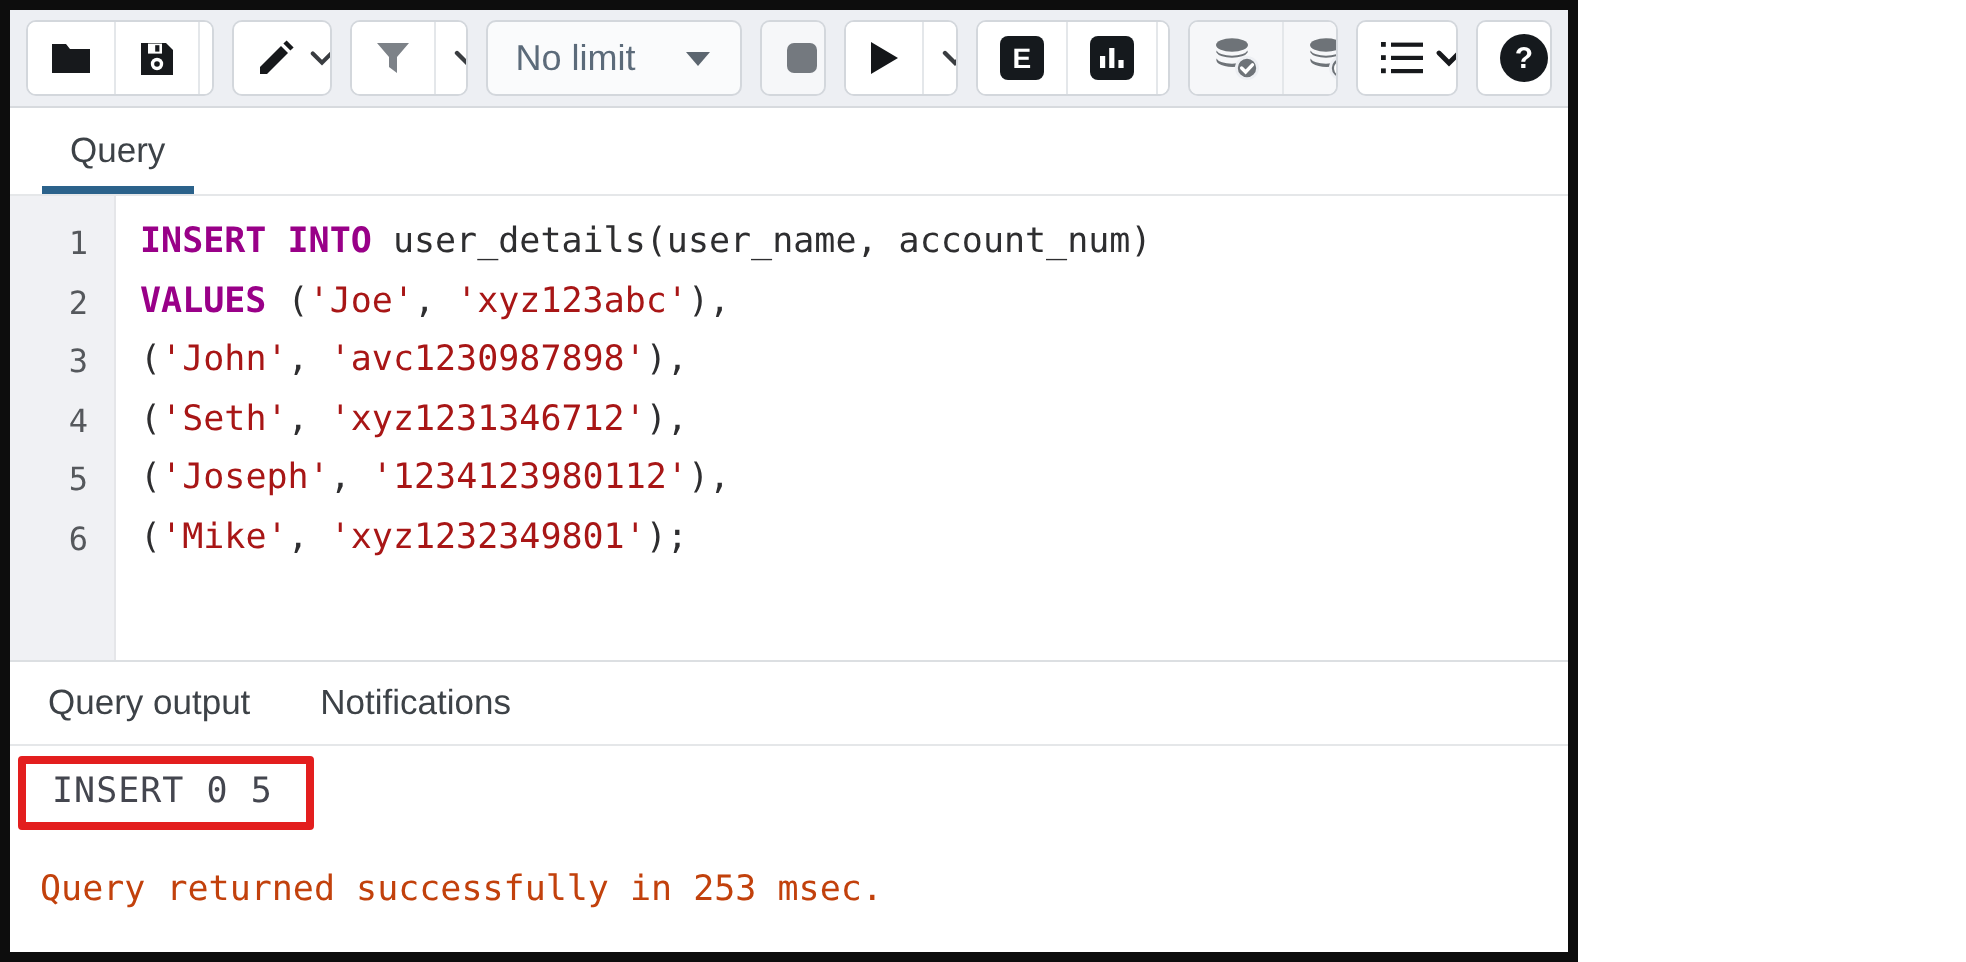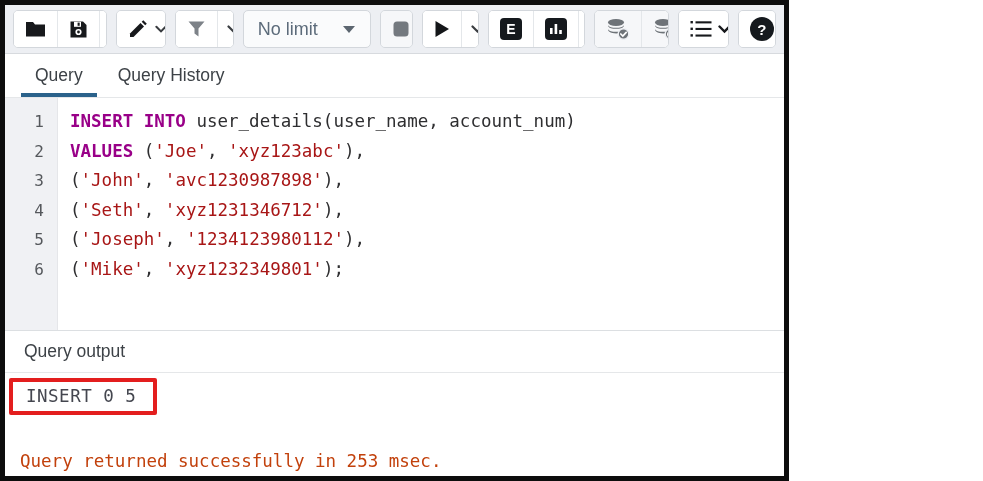--- a/index.html
+++ b/index.html
@@ -90,21 +90,21 @@
   .tk-keyword { color: #990088; font-weight: bold; }
   .tk-string  { color: #a81616; }
   .tk-plain   { color: #2e2e30; }
 
   
   .messages {
     flex: 0 0 103px; background: #ffffff; overflow: hidden;
     font-family: "DejaVu Sans Mono", monospace;
   }
   .result-box {
-    display: inline-block; margin: 5px 0 16px 4px;
+    display: inline-block; margin: 5px 0 0 4px;
     border: 4px solid #e31e1e; border-radius: 2px;
     padding: 4px 17px 5px 13px;
     font-size: 17.5px; color: #44464f; letter-spacing: 0.5px;
   }
   .status-line {
     margin-top: 20px; padding-left: 15px;
     font-size: 17.5px; color: #c2410c;
   }
 </style>
 </head>
@@ -283,42 +283,42 @@
       <button class="tb-btn">
         <span class="help-circle">?</span>
       </button>
     </div>
 
   </div>
 
   <div class="tabbar top">
     <div class="tab active">
       <span>Query</span>
-    </div>
-    <div class="tab">
-      <span>Query History</span>
     </div>
   </div>
 
   <div class="editor">
     <div class="gutter">
         <div class="ln">1</div>
         <div class="ln">2</div>
         <div class="ln">3</div>
         <div class="ln">4</div>
         <div class="ln">5</div>
         <div class="ln">6</div>
       </div>
     <div class="code"><div class="code-line"><span class="tk-keyword">INSERT INTO</span><span class="tk-plain"> user_details(user_name, account_num)</span></div><div class="code-line"><span class="tk-keyword">VALUES</span><span class="tk-plain"> (</span><span class="tk-string">'Joe'</span><span class="tk-plain">, </span><span class="tk-string">'xyz123abc'</span><span class="tk-plain">),</span></div><div class="code-line"><span class="tk-plain">(</span><span class="tk-string">'John'</span><span class="tk-plain">, </span><span class="tk-string">'avc1230987898'</span><span class="tk-plain">),</span></div><div class="code-line"><span class="tk-plain">(</span><span class="tk-string">'Seth'</span><span class="tk-plain">, </span><span class="tk-string">'xyz1231346712'</span><span class="tk-plain">),</span></div><div class="code-line"><span class="tk-plain">(</span><span class="tk-string">'Joseph'</span><span class="tk-plain">, </span><span class="tk-string">'1234123980112'</span><span class="tk-plain">),</span></div><div class="code-line"><span class="tk-plain">(</span><span class="tk-string">'Mike'</span><span class="tk-plain">, </span><span class="tk-string">'xyz1232349801'</span><span class="tk-plain">);</span></div></div>
   </div>
 
   <div class="tabbar bottom">
     <div class="tab">
       <span>Query output</span>
     </div>
+    <div class="tab">
+      <span>Notifications</span>
+    </div>
   </div>
 
   <div class="messages">
     <div class="result-box">
       <span>INSERT 0 5</span>
     </div>
     <div class="status-line">Query returned successfully in 253 msec.</div>
   </div>
 
 </div>

